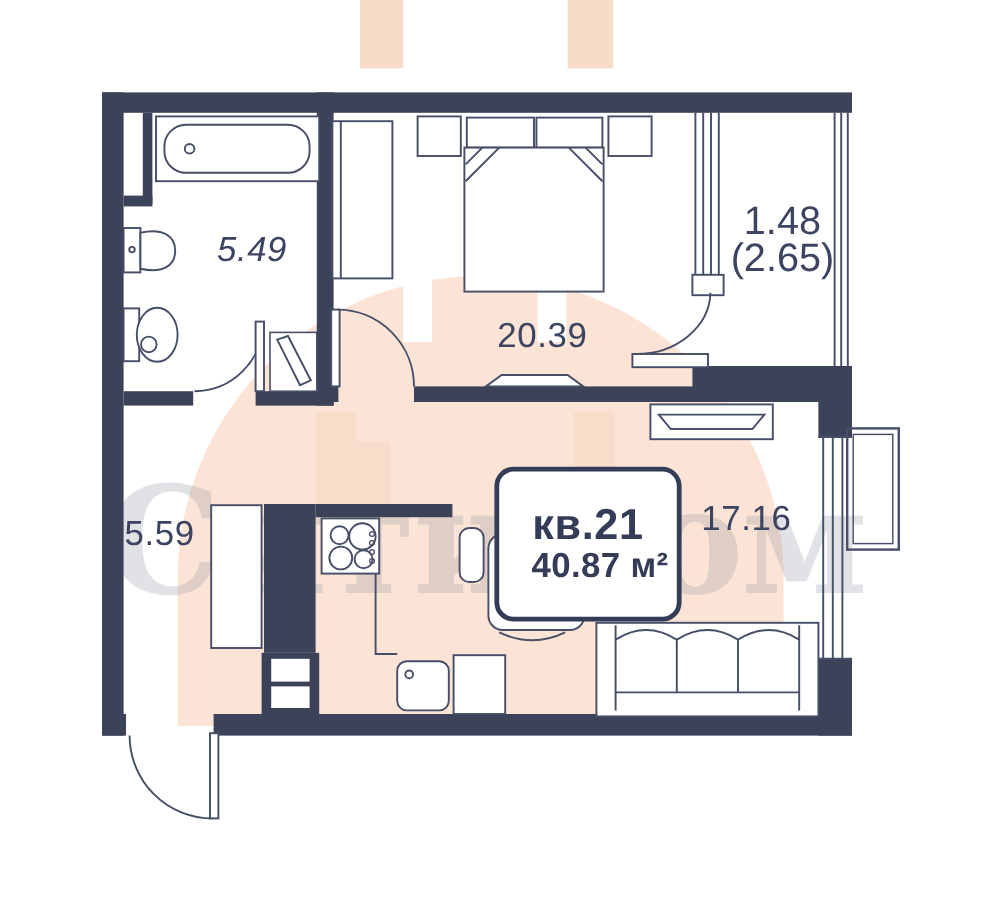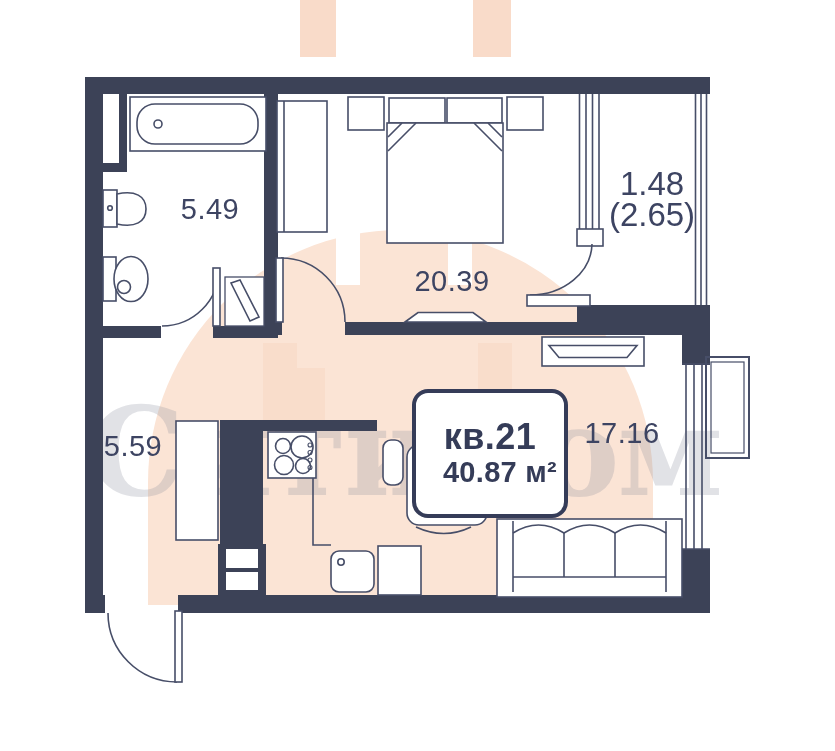--- a/index.html
+++ b/index.html
@@ -202,21 +202,21 @@
       <g>
         <path d="M416 527 Q444 540 471 527" fill="none"></path>
       </g>
 
       <g>
         <rect x="176" y="421" width="42" height="119"></rect>
       </g>
     </g>
   </svg>
 
-  <div class="area-label" style="left:210px;top:209px;">5.49</div>
+  <div class="area-label" style="left:210px;top:209px;font-style:italic;">5.49</div>
   <div class="area-label" style="left:452px;top:281px;">20.39</div>
   <div class="area-label" style="left:133px;top:446px;">5.59</div>
   <div class="area-label" style="left:622px;top:433px;">17.16</div>
   <div class="balcony-label">
     <div>1.48</div>
     <div>(2.65)</div>
   </div>
 
   <div class="unit-box">
     <div class="unit-number">кв.21</div>

